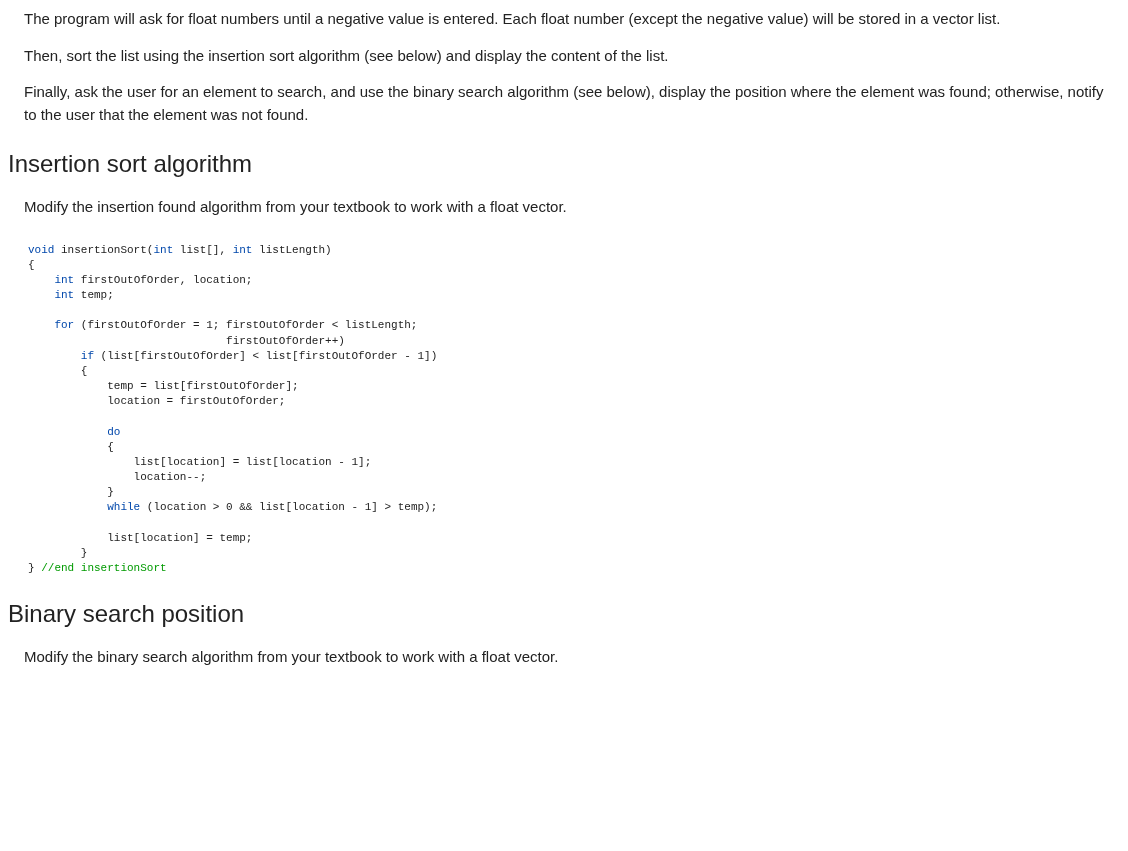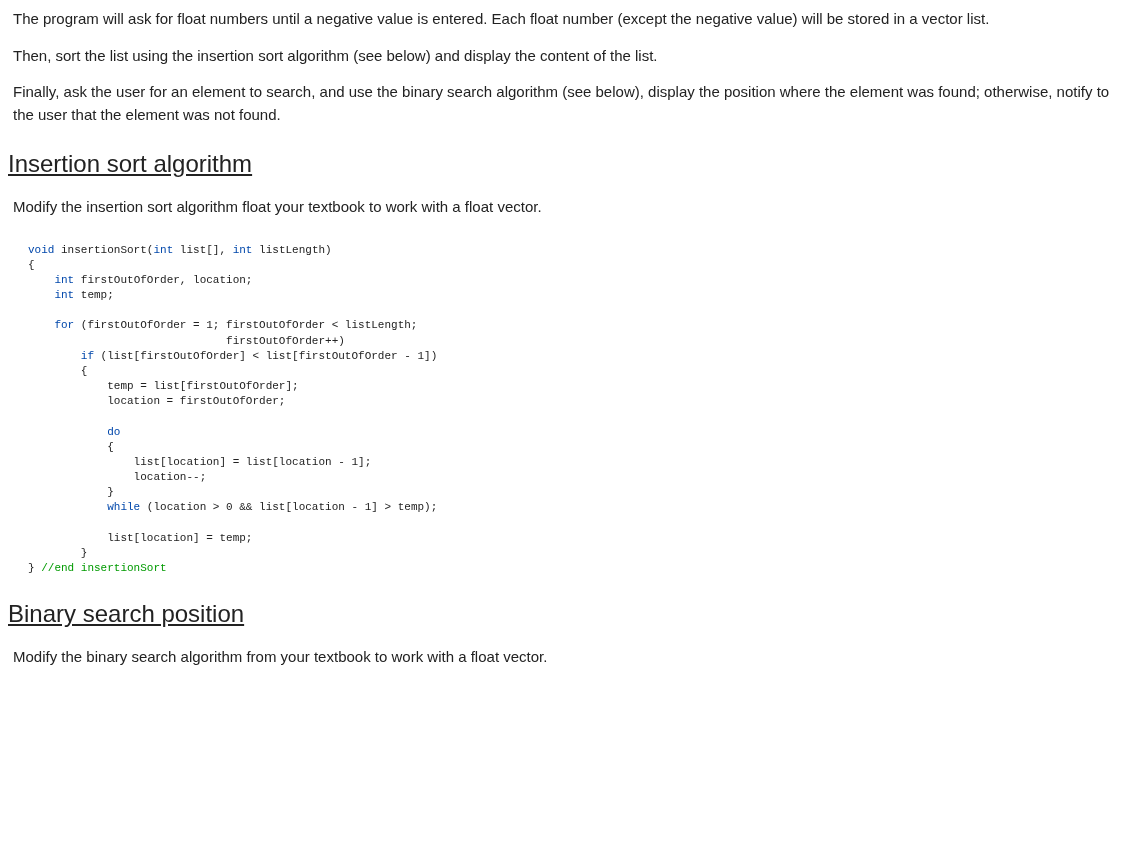--- a/index.html
+++ b/index.html
@@ -9,28 +9,27 @@
       font-family: "Segoe UI", Tahoma, Geneva, Verdana, sans-serif;
       color: #222;
       background: #fff;
       margin: 0;
       padding: 8px 8px 20px 8px;
       width: 1128px;
       font-size: 15px;
       line-height: 1.5;
     }
     p {
-      margin: 0 0 14px 5px;
+      margin: 0 0 14px 16px;
     }
     h2 {
       font-weight: 400;
       font-size: 24px;
       margin: 20px 0 14px 0;
       color: #222;
-      text-decoration: underline;
     }
     .code-block {
       font-family: "Courier New", Courier, monospace;
       font-size: 11px;
       font-weight: normal;
       white-space: pre;
       margin: 24px 0 6px 20px;
       line-height: 1.38;
     }
     .kw { color: #0047ab; }     
@@ -38,21 +37,21 @@
   </style>
 </head>
 <body>
 
 <p>The program will ask for float numbers until a negative value is entered. Each float number (except the negative value) will be stored in a vector list.</p>
 <p>Then, sort the list using the insertion sort algorithm (see below) and display the content of the list.</p>
 <p>Finally, ask the user for an element to search, and use the binary search algorithm (see below), display the position where the element was found; otherwise, notify to the user that the element was not found.</p>
 
 <h2>Insertion sort algorithm</h2>
 
-<p>Modify the insertion sort algorithm float your textbook to work with a float vector.</p>
+<p>Modify the insertion found algorithm from your textbook to work with a float vector.</p>
 
 <div class="code-block"><span class="kw">void</span><span> insertionSort(</span><span class="kw">int</span><span> list[], </span><span class="kw">int</span><span> listLength)</span>
 <span>{</span>
 <span>    </span><span class="kw">int</span><span> firstOutOfOrder, location;</span>
 <span>    </span><span class="kw">int</span><span> temp;</span>
 <span></span>
 <span>    </span><span class="kw">for</span><span> (firstOutOfOrder = 1; firstOutOfOrder &lt; listLength;</span>
 <span>                              firstOutOfOrder++)</span>
 <span>        </span><span class="kw">if</span><span> (list[firstOutOfOrder] &lt; list[firstOutOfOrder - 1])</span>
 <span>        {</span>

